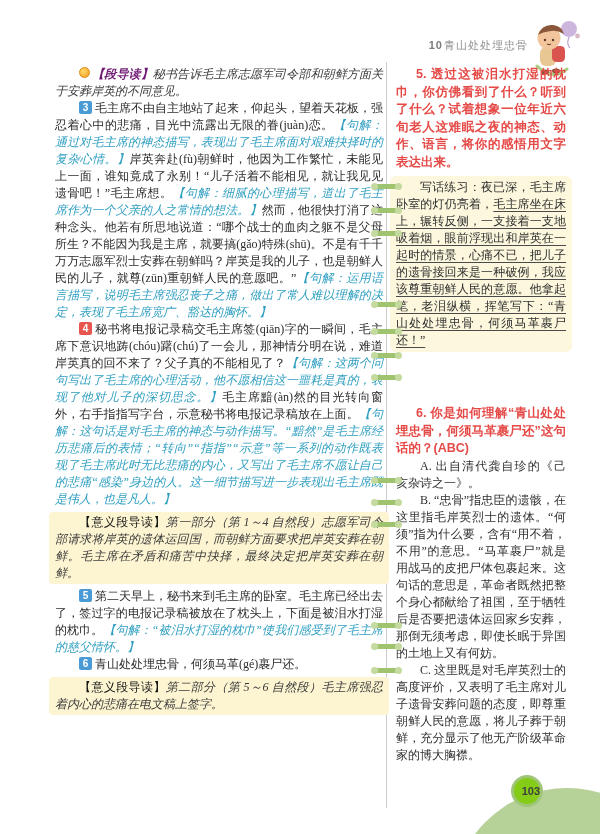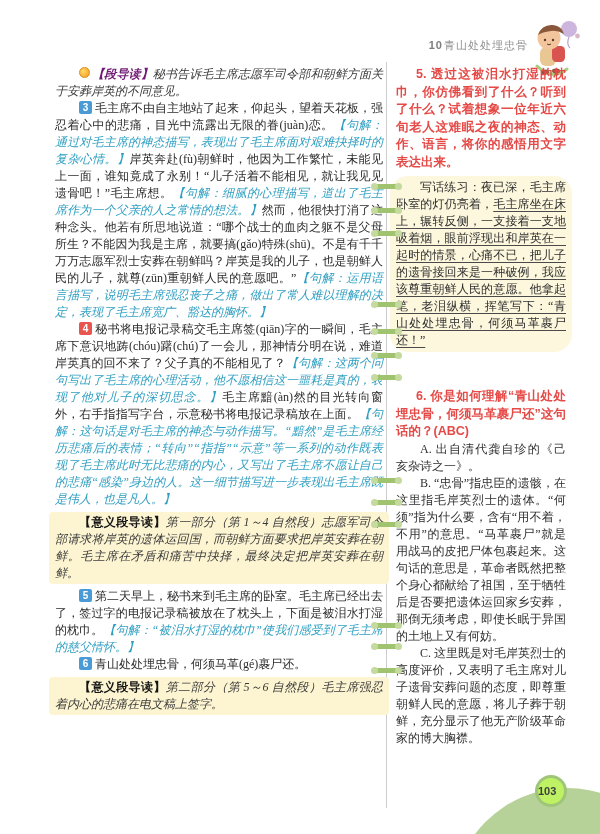--- a/index.html
+++ b/index.html
@@ -48,56 +48,56 @@
     display:inline-block;width:9px;height:9px;border-radius:50%;
     background:radial-gradient(circle at 35% 35%, #ffd96b, #f29b1d);
     border:1px solid #e08a10;margin-right:2px;vertical-align:0;
   }
   .summary{
     background:var(--summary-yellow);border-radius:4px;
     padding:2px 6px;margin:4px -6px 4px;
   }
   .bold-label{
     font-family:"Liberation Sans","DejaVu Sans",sans-serif;
-    font-weight:bold;color:#141414;font-style:normal;
+    font-weight:normal;color:#141414;font-style:normal;
   }
 
   .right-col{
     position:absolute;left:396px;top:66px;width:170px;
     font-size:12px;line-height:17px;color:#2f2f2f;text-align:justify;
   }
   .question{
     color:var(--q-red);
     font-family:"Liberation Sans","DejaVu Sans",sans-serif;
     font-weight:bold;font-size:12.5px;line-height:17.5px;text-indent:1.6em;
   }
-  .question.gap{margin-top:36px;}
+  .question.gap{margin-top:53px;}
   .answer-box{
-    background:var(--answer-yellow);border-radius:18px;
+    background:var(--answer-yellow);border-radius:6px;
     padding:3px 6px;margin:5px -6px 0;text-indent:2em;
   }
   .underline{text-decoration:underline;text-underline-offset:3px;text-decoration-thickness:1px;text-decoration-color:#4a4a4a;}
   .option{text-indent:2em;}
 
   .link{position:absolute;left:371px;width:31px;height:7px;}
   .link .bar{position:absolute;left:3px;right:3px;top:1px;height:5px;background:var(--link-green);border-radius:3px;}
   .link .dot{position:absolute;top:0;width:7px;height:7px;border-radius:50%;background:var(--link-green-light);}
   .link .dot.l{left:0;}
   .link .dot.r{right:0;}
 
   .hill{
     position:absolute;left:452px;top:788px;width:230px;height:230px;
     border-radius:50%;background:var(--hill-green);
   }
   .badge{
     position:absolute;left:511px;top:775px;width:26px;height:26px;border-radius:50%;
-    background:#bef264;border:3px solid var(--ring-green);
+    background:#84cc16;border:3px solid var(--ring-green);
     font-family:"Liberation Sans","DejaVu Sans",sans-serif;
     font-weight:bold;font-size:11px;color:#3f3f3f;
-    display:flex;align-items:center;justify-content:flex-start;margin-left:24px;
+    display:flex;align-items:center;justify-content:flex-end;
   }
 </style>
 </head>
 <body>
 
 <div class="header-title">
   <span class="lesson-number">10</span><span>青山处处埋忠骨</span>
 </div>
 
 <svg class="mascot" viewBox="0 0 48 64" aria-hidden="true">

